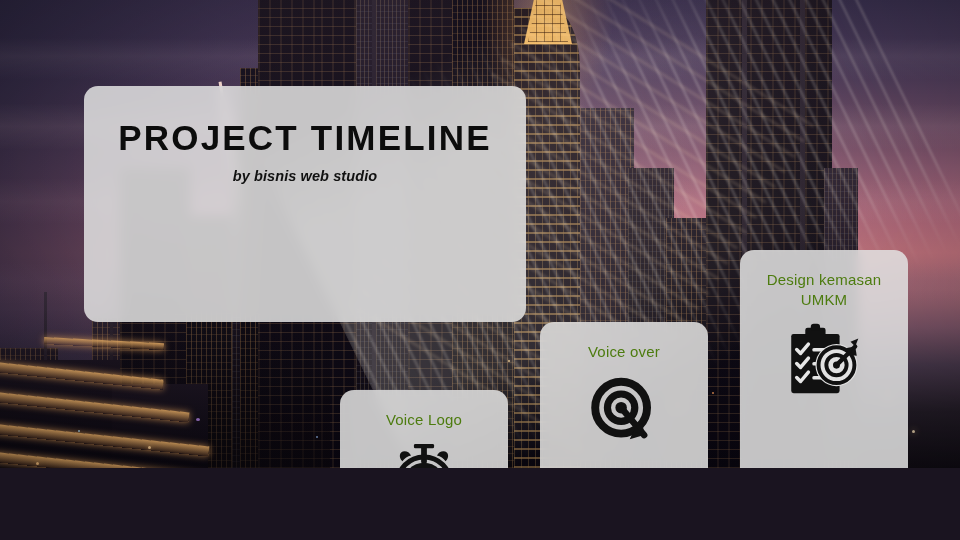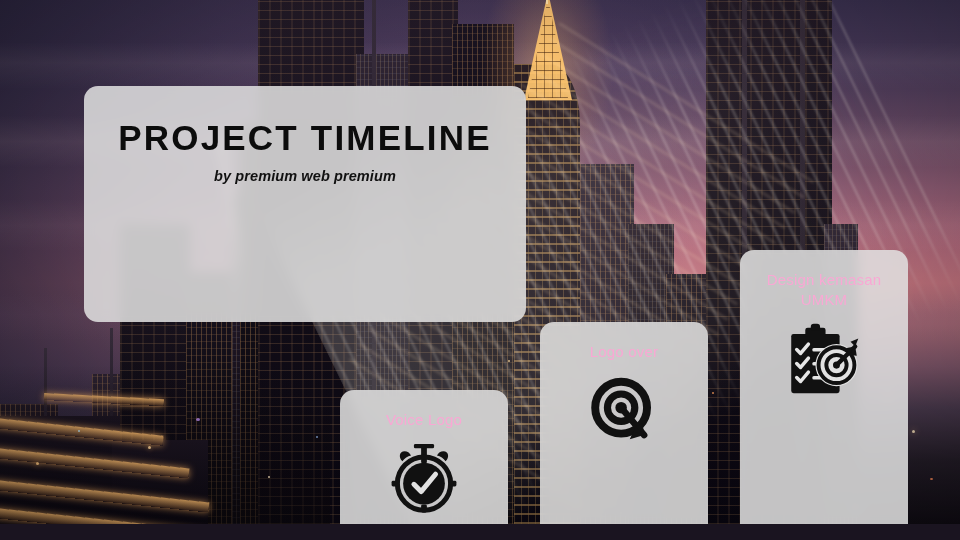--- a/index.html
+++ b/index.html
@@ -6,21 +6,21 @@
   * { box-sizing: border-box; margin: 0; padding: 0; }
   html, body {
     width: 960px; height: 540px;
     overflow: hidden;
     font-family: "Liberation Sans", sans-serif;
     background: #1a1420;
   }
 
   #stage {
     position: relative;
-    width: 960px; height: 524px;
+    width: 960px; height: 468px;
     overflow: hidden;
   }
 
   
   .sky {
     position: absolute; inset: 0;
     background:
       linear-gradient(100deg,
         rgba(42,36,62,0.85)  0%,
         rgba(58,46,74,0.55) 22%,
@@ -242,21 +242,21 @@
   }
 
   .card {
     display: flex; flex-direction: column;
     align-items: center;
     padding-top: 20px;
   }
   .card .card-title {
     font-size: 15px;
     font-weight: 400;
-    color: #f9a8d4;
+    color: #4d7c0f;
     text-align: center;
     line-height: 1.35;
     letter-spacing: .2px;
     max-width: 88%;
   }
   .card .card-icon {
     margin-top: 14px;
     width: 72px; height: 72px;
     display: flex; align-items: center; justify-content: center;
   }
@@ -383,21 +383,21 @@
       <div class="dot" style="left:856px; top:508px; width:3px; height:3px; background:rgba(200,160,255,.7);"></div>
       <div class="dot" style="left:620px; top:512px; width:2px; height:2px; background:rgba(255,240,210,.9);"></div>
       <div class="dot" style="left:508px; top:360px; width:2px; height:2px; background:rgba(255,220,160,.8);"></div>
     </div>
 
     <div class="vignette"></div>
   </div>
 
   <div class="panel" id="hero">
     <div class="title">PROJECT TIMELINE</div>
-    <div class="byline">by premium web premium</div>
+    <div class="byline">by bisnis web studio</div>
   </div>
 
   <div class="panel card" id="card-1">
     <div class="card-title">Voice Logo</div>
     <div class="card-icon">
       <svg viewBox="0 0 100 100" aria-hidden="true">
         <g fill="#111">
 
           <rect x="46" y="4" width="8" height="14" rx="1"></rect>
           <rect x="36" y="0" width="28" height="6" rx="2"></rect>
@@ -414,21 +414,21 @@
 
           <circle cx="50" cy="55" r="29" fill="#111"></circle>
         </g>
 
         <path d="M36 56 L46 66 L66 42" fill="none" stroke="#e2e2e2" stroke-width="7" stroke-linecap="round" stroke-linejoin="round"></path>
       </svg>
     </div>
   </div>
 
   <div class="panel card" id="card-2">
-    <div class="card-title">Logo over</div>
+    <div class="card-title">Voice over</div>
     <div class="card-icon">
       <svg viewBox="0 0 100 100" aria-hidden="true">
         <g fill="none" stroke="#111">
           <circle cx="46" cy="44" r="36" stroke-width="11"></circle>
           <circle cx="46" cy="44" r="19" stroke-width="10"></circle>
         </g>
         <circle cx="46" cy="44" r="8" fill="#111"></circle>
 
         <path d="M46 44 L78 82" stroke="#111" stroke-width="9" stroke-linecap="round"></path>
 

